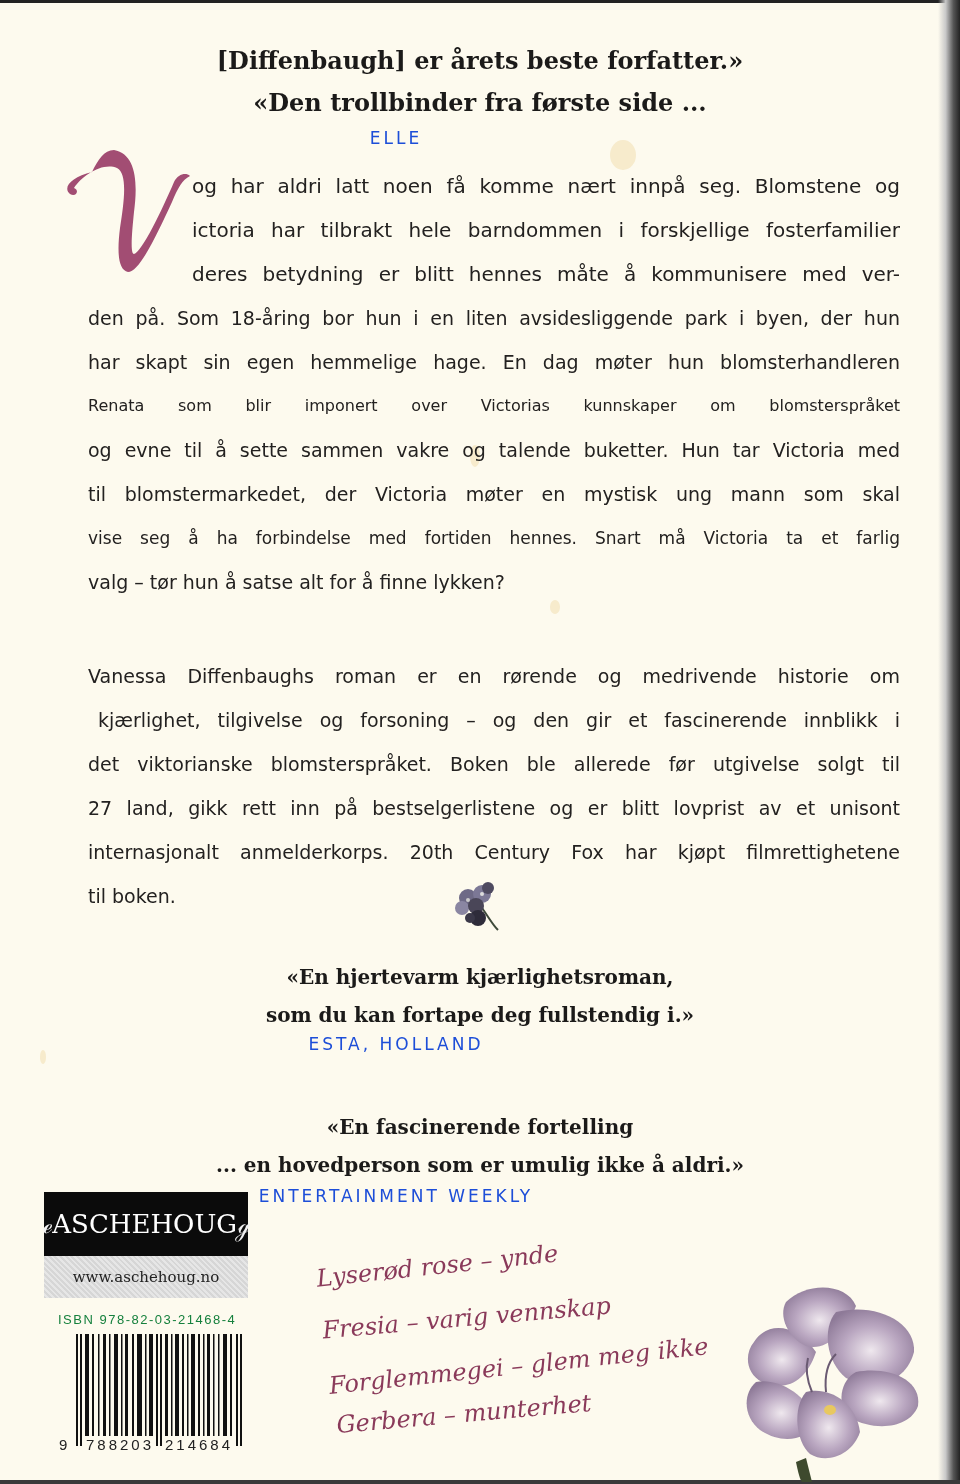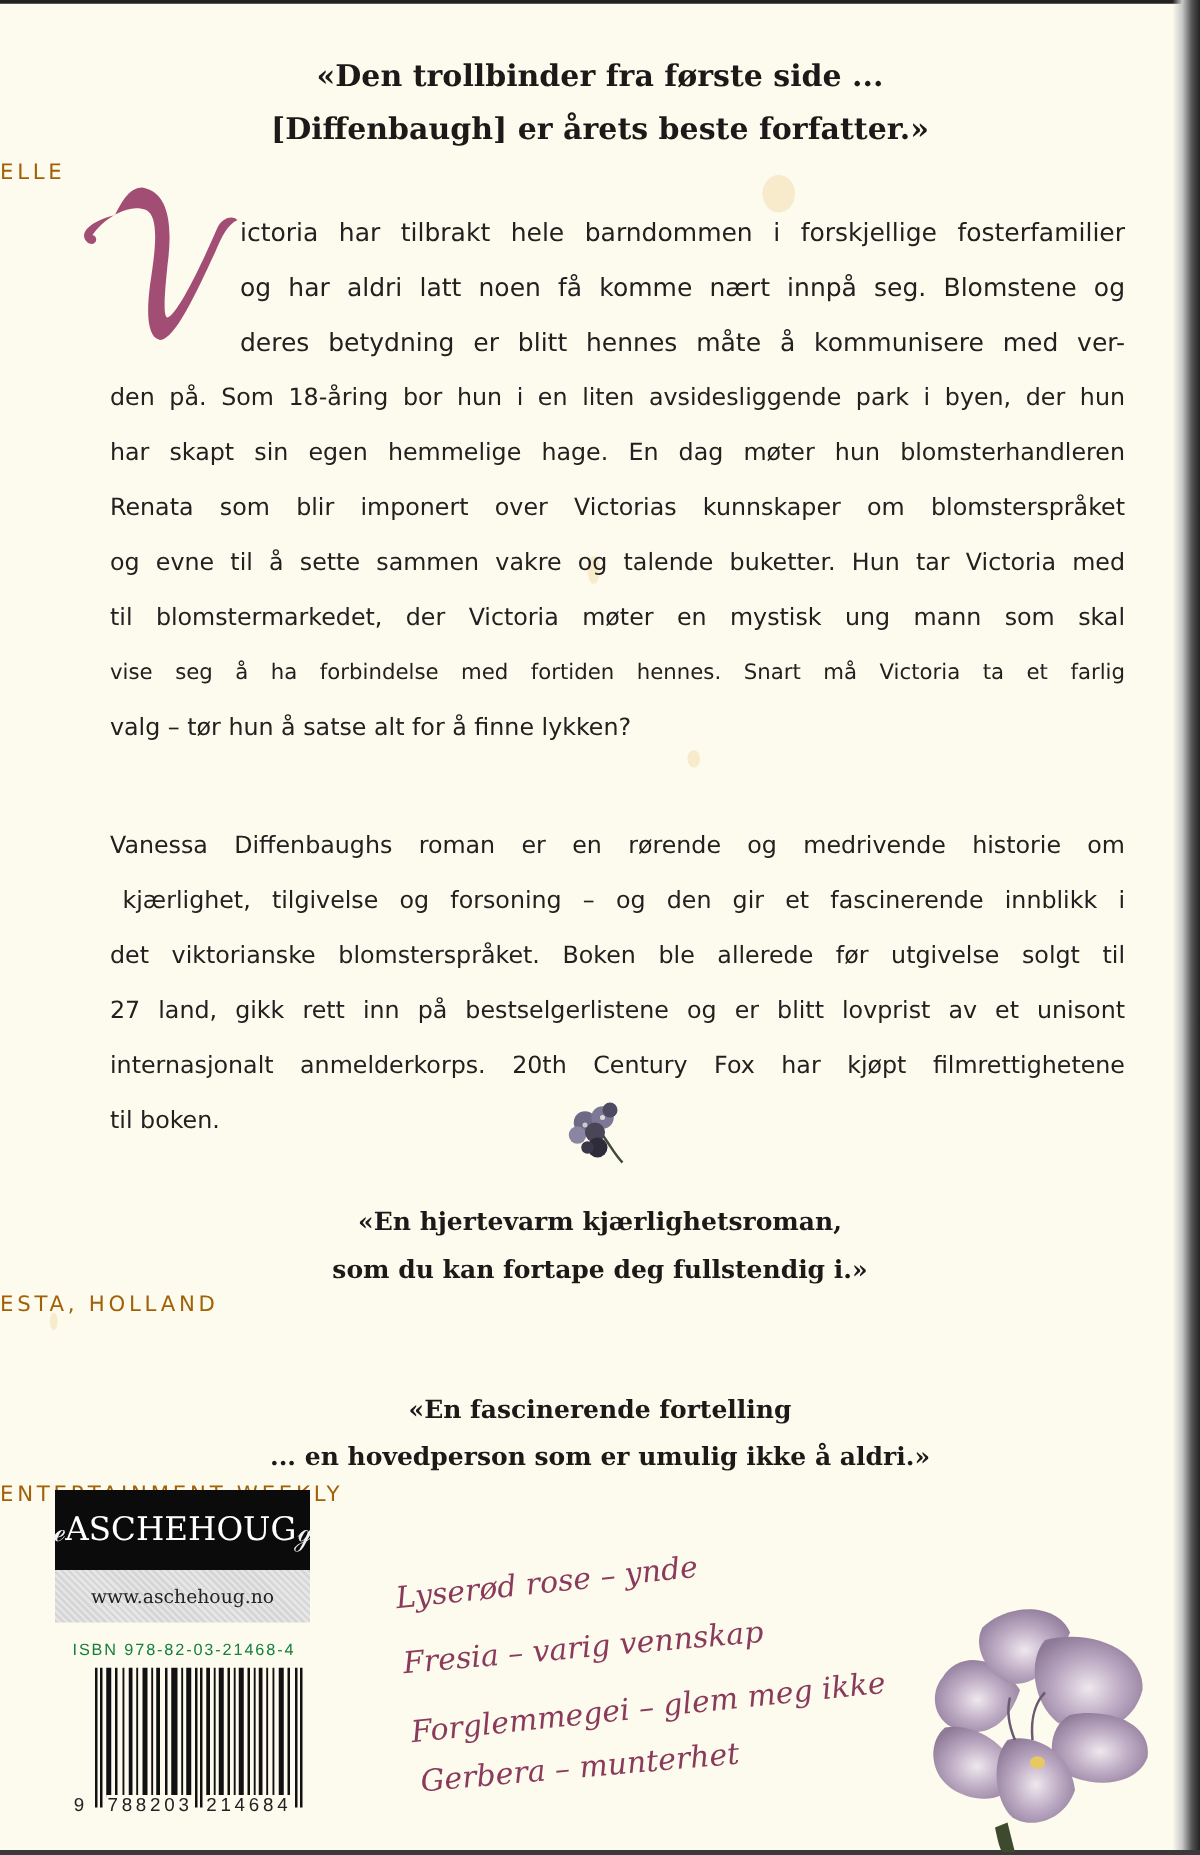--- a/index.html
+++ b/index.html
@@ -16,22 +16,22 @@
       background: linear-gradient(to right, rgba(255,255,255,0) 0%, #c8c8c8 35%, #555 70%, #222 100%);
     }
     .stain { position: absolute; border-radius: 50%; background: rgba(236,205,140,0.35); }
 
     .quote {
       position: absolute; left: 0; width: 960px; text-align: center;
       font-family: "DejaVu Serif", serif; font-weight: bold; color: #1b1a19;
     }
     .quote .line { display: block; }
     .source {
-      position: absolute; left: 0; width: 792px; 
-      font-family: "DejaVu Sans", sans-serif; color: #a16207;
+      position: absolute; left: 0; width: 792px; text-align: center;
+      font-family: "DejaVu Sans", sans-serif; color: #1d4ed8;
       letter-spacing: 3px; font-size: 17px;
     }
 
     .q1 { top: 40px; font-size: 24px; line-height: 42px; }
     .s1 { top: 128px; }
 
     .dropcap {
       position: absolute; left: 62px; top: 132px; width: 130px; height: 150px;
     }
     .body-text {
@@ -90,36 +90,36 @@
 <div class="top-edge"></div>
 <div class="right-shadow"></div>
 <div class="bottom-edge"></div>
 
 <div class="stain" style="left:610px;top:140px;width:26px;height:30px;"></div>
 <div class="stain" style="left:470px;top:445px;width:10px;height:22px;"></div>
 <div class="stain" style="left:550px;top:600px;width:10px;height:14px;"></div>
 <div class="stain" style="left:40px;top:1050px;width:6px;height:14px;"></div>
 
 <div class="quote q1">
+  <span class="line">[Diffenbaugh] er årets beste forfatter.»</span>
   <span class="line">«Den trollbinder fra første side ...</span>
-  <span class="line">[Diffenbaugh] er årets beste forfatter.»</span>
 </div>
 <div class="source s1">ELLE</div>
 
 <svg class="dropcap" viewBox="0 0 130 150">
   <path d="M30 40 C10 45 0 55 8 62 C14 66 18 58 12 56 C20 44 40 30 55 36 C66 42 62 70 58 96 C55 120 56 138 66 140 C78 140 96 100 110 70 C116 56 120 48 128 44 C124 40 116 42 112 50 C100 78 80 120 72 122 C68 122 70 100 72 80 C76 50 74 22 52 18 C42 18 36 28 30 40 Z" fill="#a24d73"></path>
 </svg>
 
 <div class="body-text p1">
+  <span class="ln indent">og har aldri latt noen få komme nært innpå seg. Blomstene og</span>
   <span class="ln indent">ictoria har tilbrakt hele barndommen i forskjellige fosterfamilier</span>
-  <span class="ln indent">og har aldri latt noen få komme nært innpå seg. Blomstene og</span>
   <span class="ln indent">deres betydning er blitt hennes måte å kommunisere med ver-</span>
   <span class="ln" style="font-size:19px;">den på. Som 18-åring bor hun i en liten avsidesliggende park i byen, der hun</span>
   <span class="ln" style="font-size:19px;">har skapt sin egen hemmelige hage. En dag møter hun blomsterhandleren</span>
-  <span class="ln" style="font-size:19px;">Renata som blir imponert over Victorias kunnskaper om blomsterspråket</span>
+  <span class="ln" style="font-size:16px;">Renata som blir imponert over Victorias kunnskaper om blomsterspråket</span>
   <span class="ln" style="font-size:19px;">og evne til å sette sammen vakre og talende buketter. Hun tar Victoria med</span>
   <span class="ln" style="font-size:19px;">til blomstermarkedet, der Victoria møter en mystisk ung mann som skal</span>
   <span class="ln" style="font-size:17px;">vise seg å ha forbindelse med fortiden hennes. Snart må Victoria ta et farlig</span>
   <span class="ln last" style="font-size:19px;">valg – tør hun å satse alt for å finne lykken?</span>
 </div>
 
 <div class="body-text p2">
   <span class="ln" style="font-size:19px;">Vanessa Diffenbaughs roman er en rørende og medrivende historie om</span>
   <span class="ln" style="font-size:19px;margin-left:10px;">kjærlighet, tilgivelse og forsoning – og den gir et fascinerende innblikk i</span>
   <span class="ln" style="font-size:19px;">det viktorianske blomsterspråket. Boken ble allerede før utgivelse solgt til</span>

